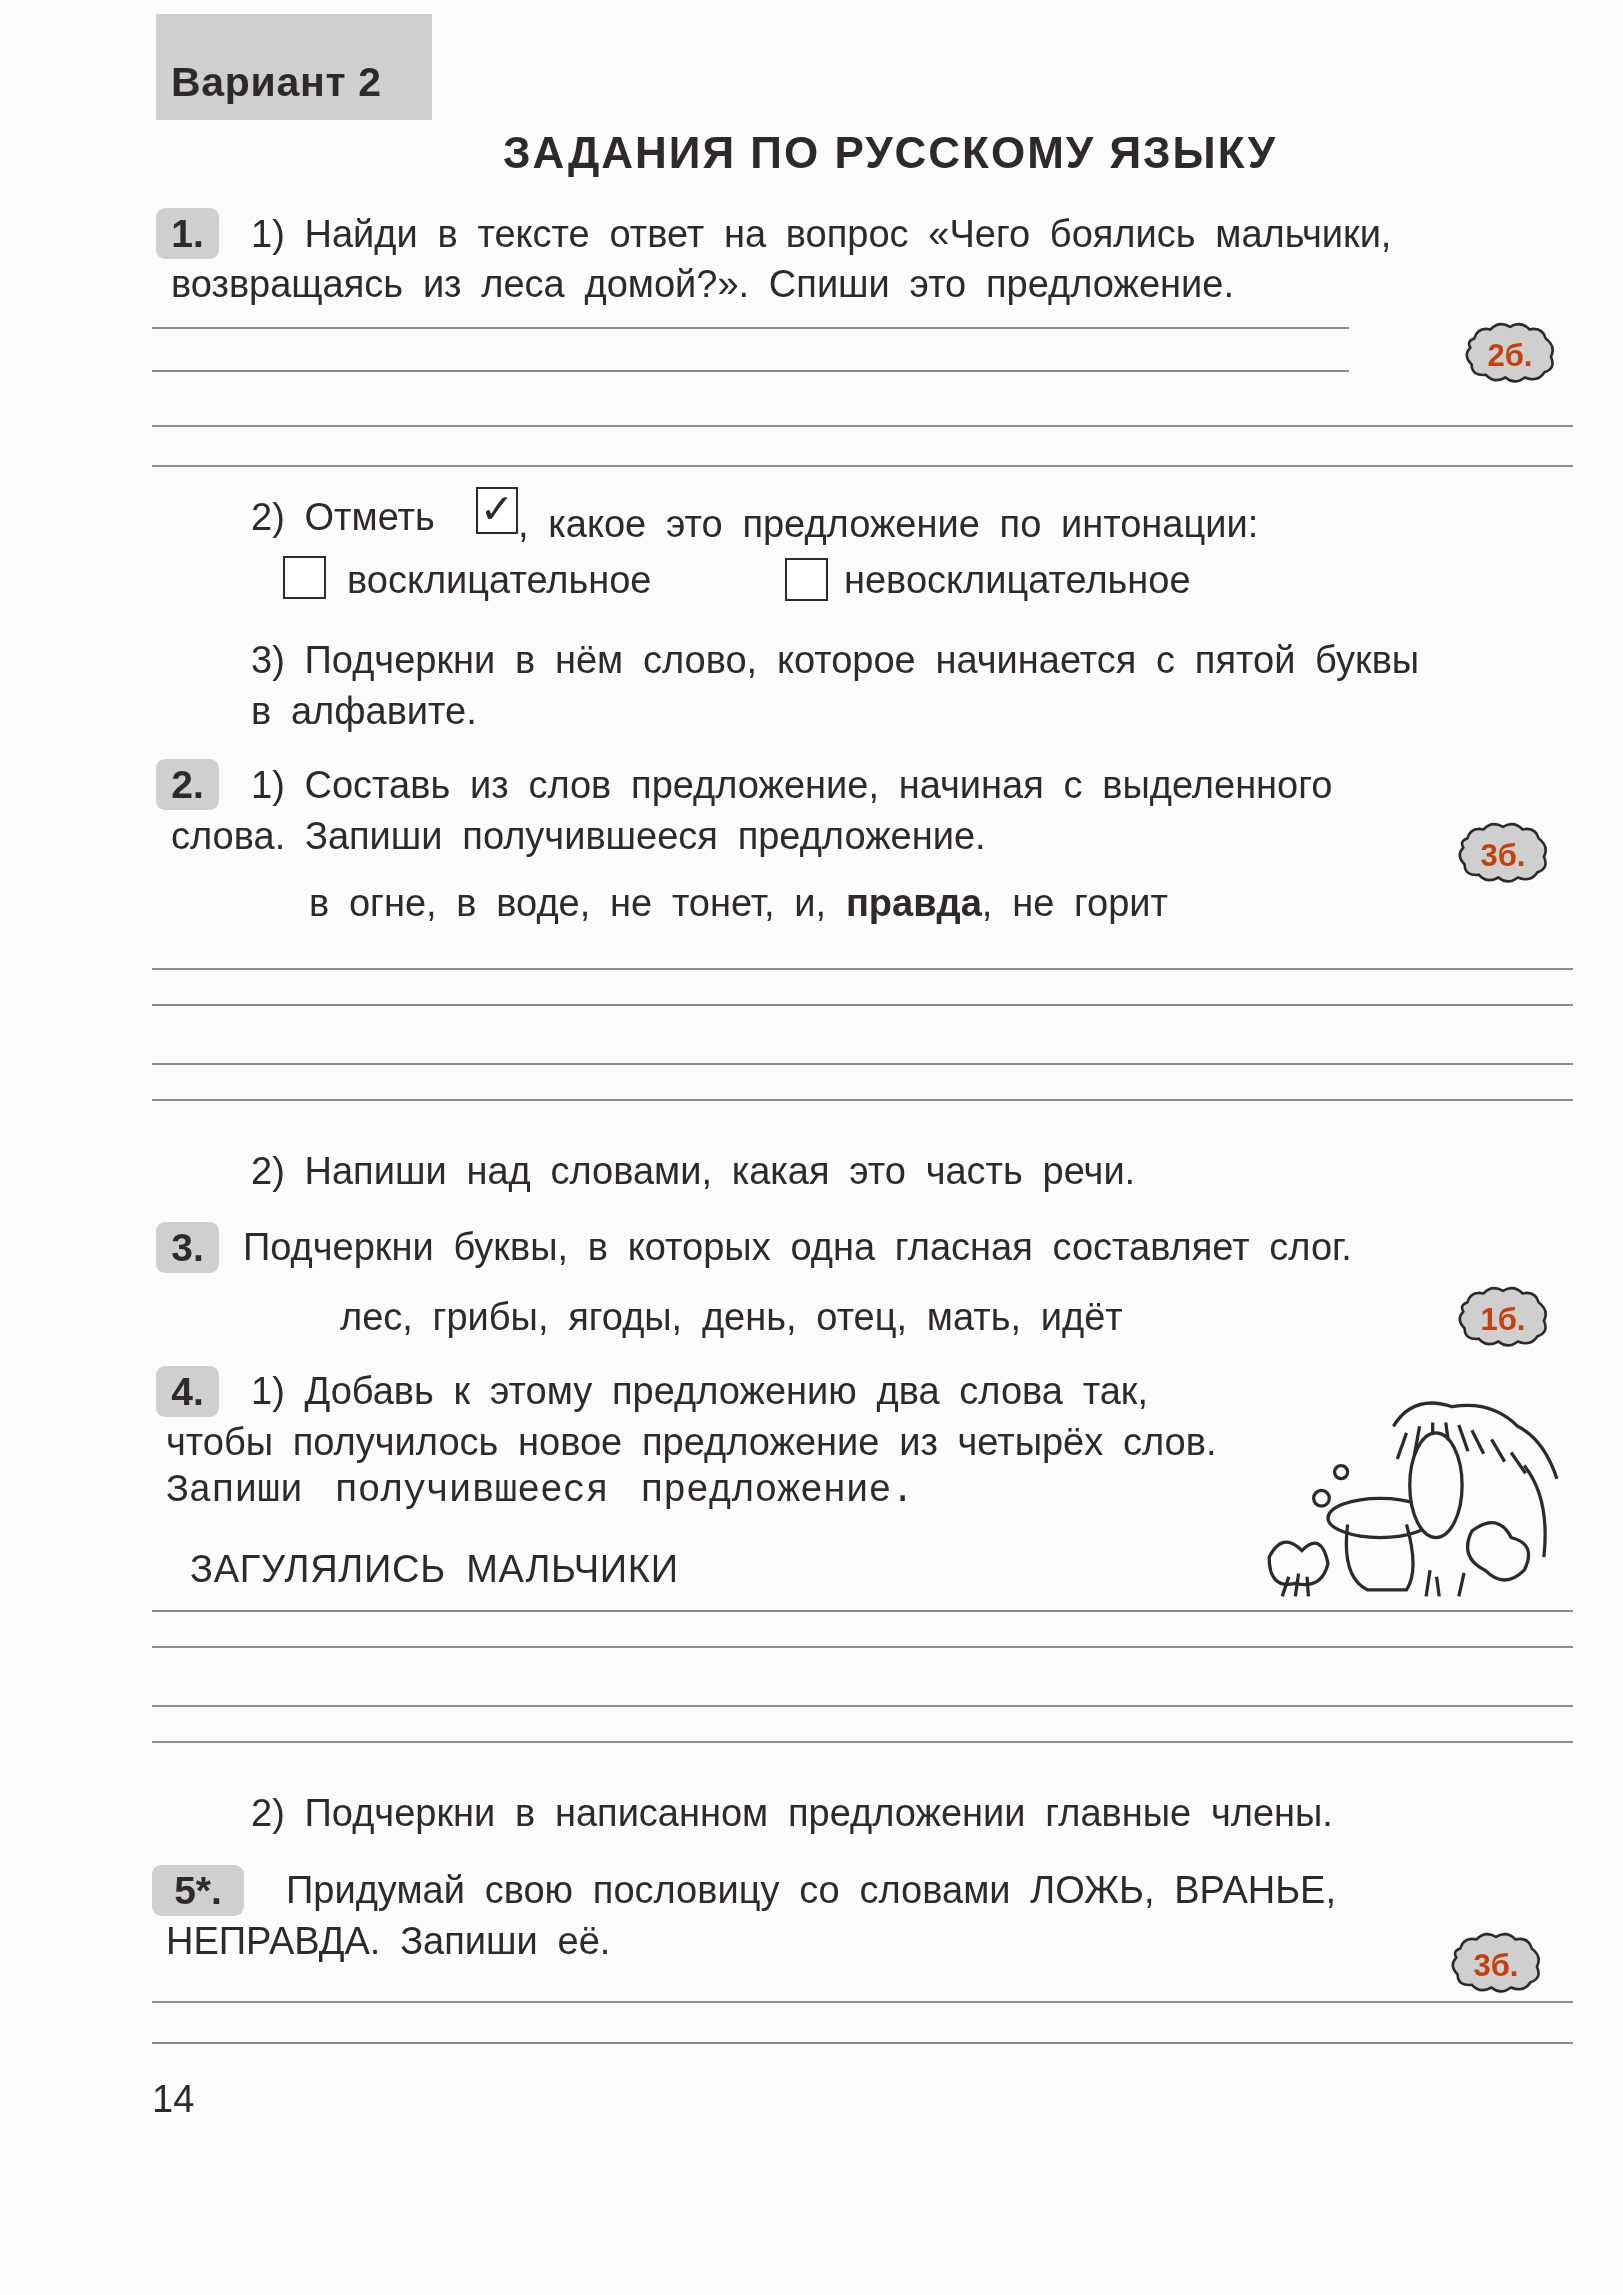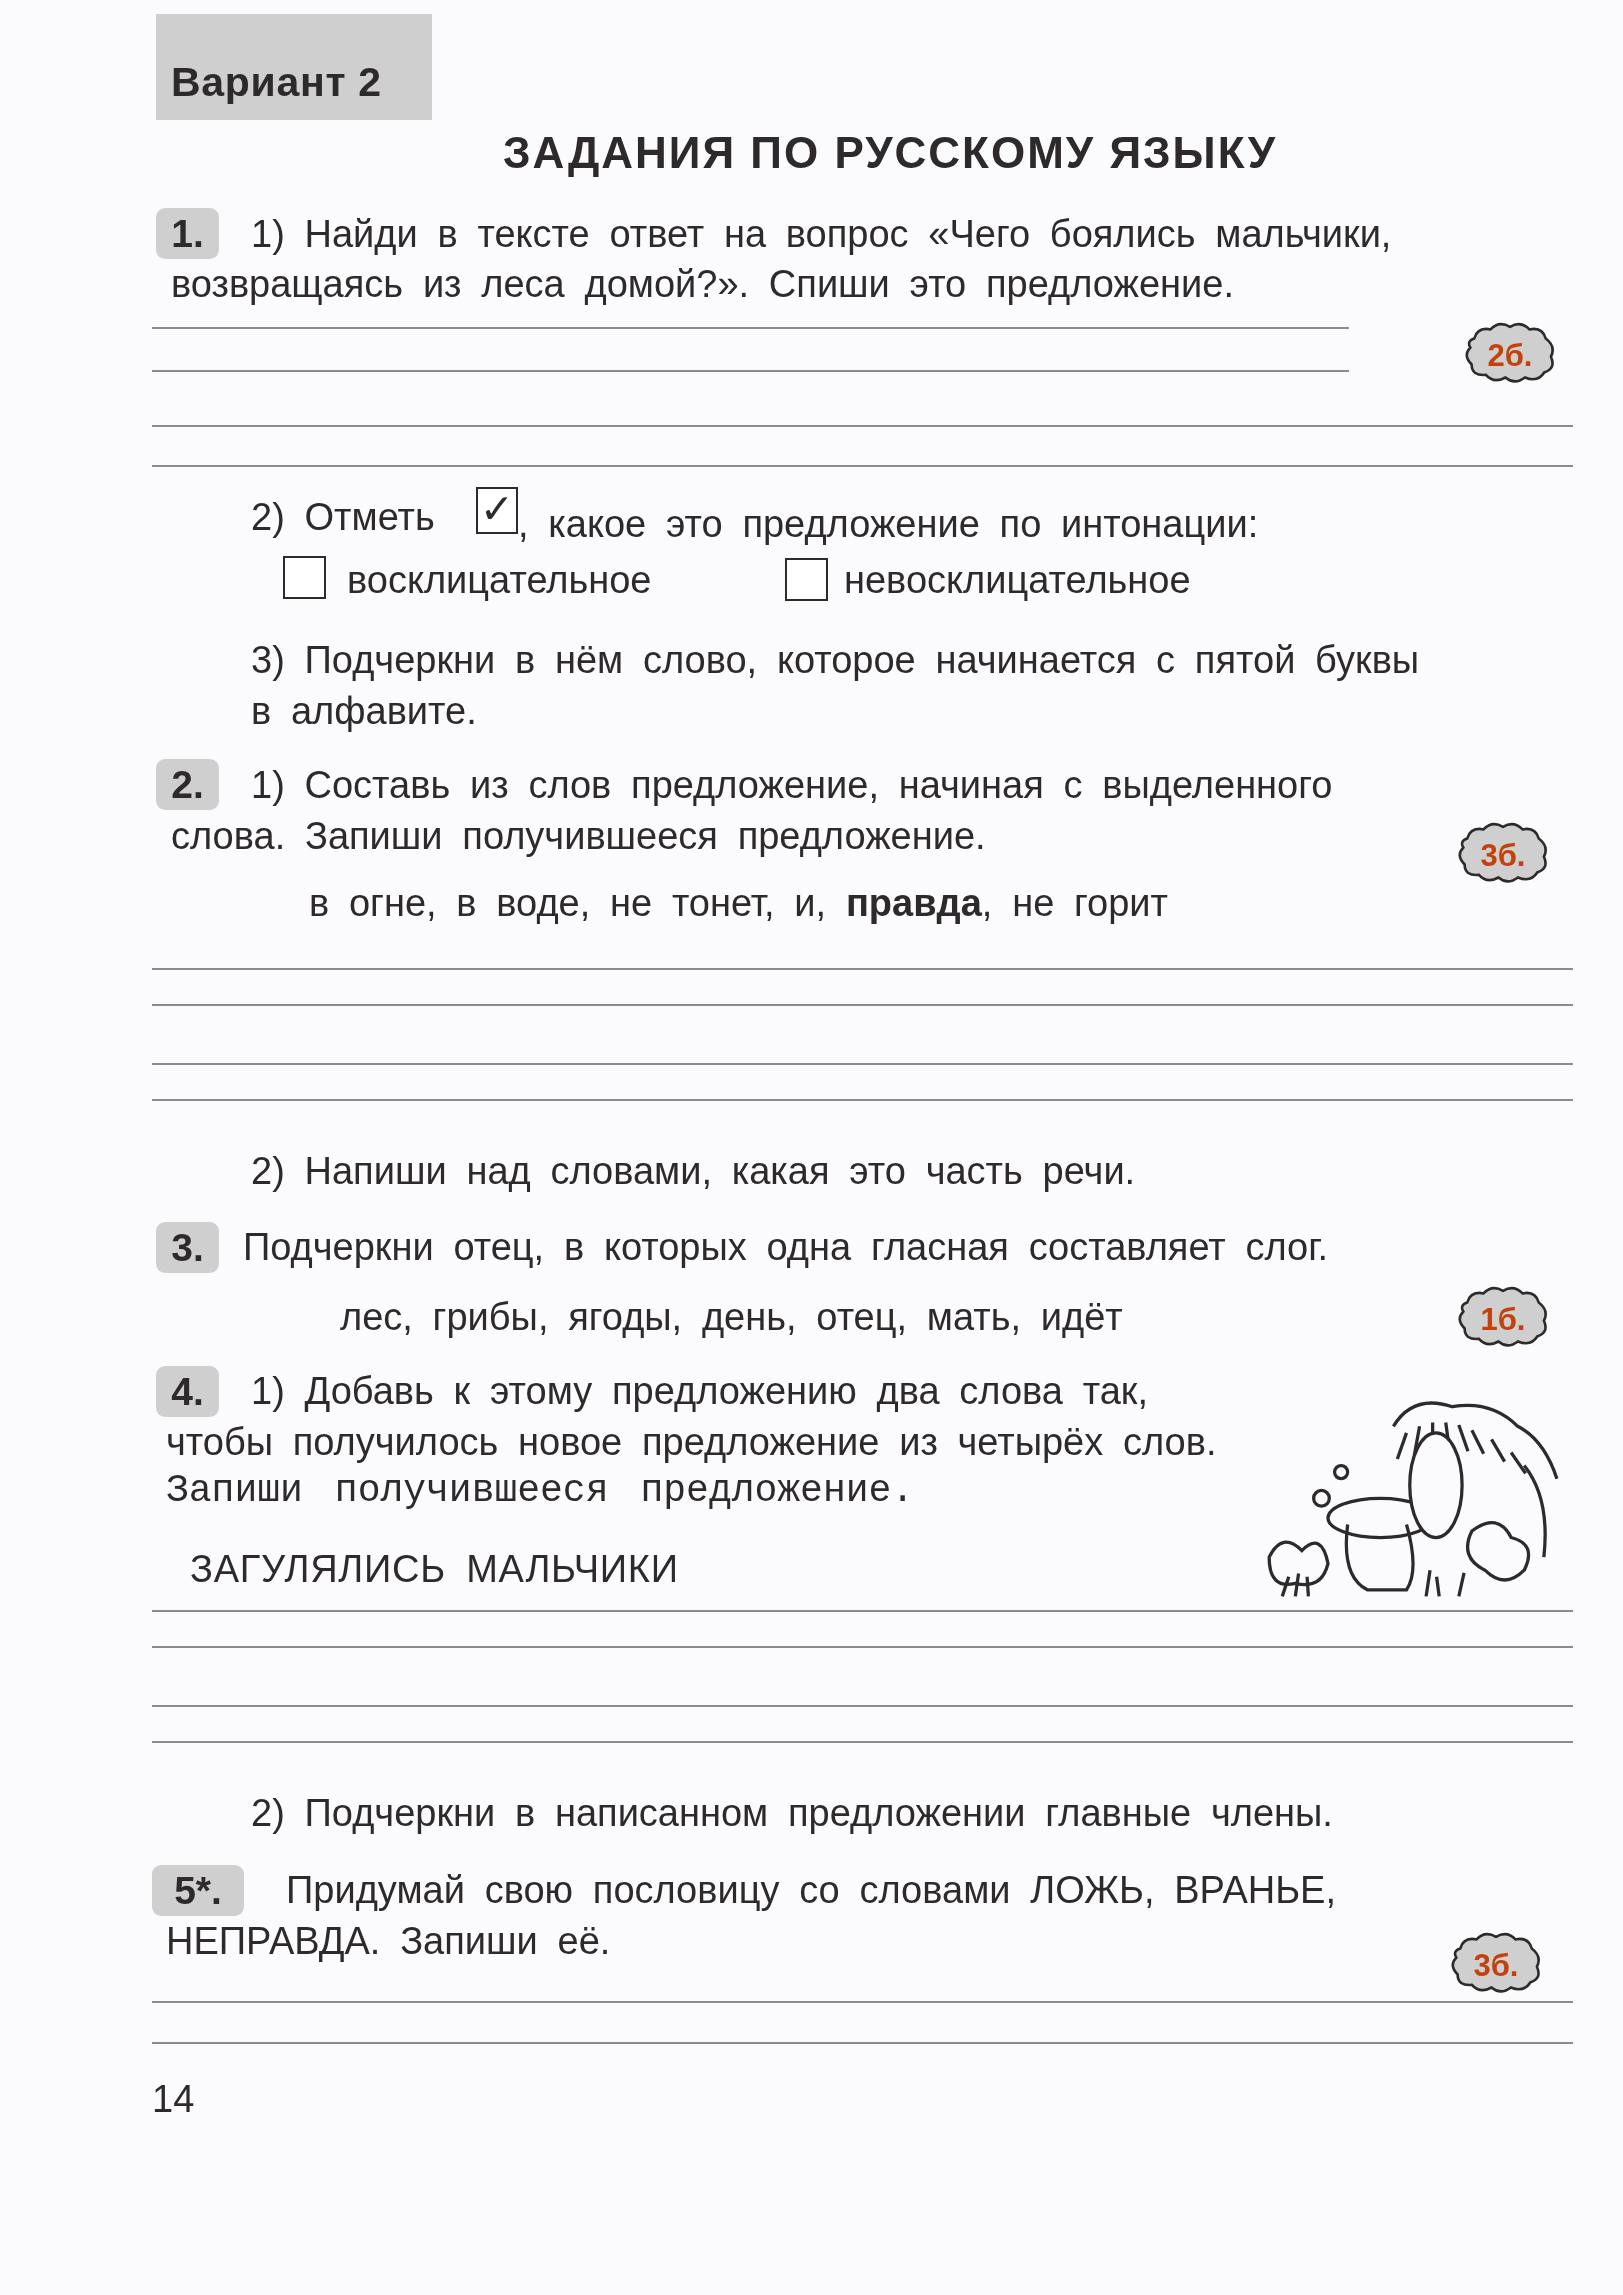--- a/index.html
+++ b/index.html
@@ -97,21 +97,21 @@
   <span>в огне, в воде, не тонет, и,</span>
   <span class="bold">правда</span><span>, не горит</span>
 </div>
 <div class="abs rule" style="top:968px;"></div>
 <div class="abs rule" style="top:1004px;"></div>
 <div class="abs rule" style="top:1063px;"></div>
 <div class="abs rule" style="top:1099px;"></div>
 <div class="abs txt" style="left:251px; top:1146px;">2) Напиши над словами, какая это часть речи.</div>
 
 <div class="abs num-badge" style="left:156px; top:1222px; width:63px; height:51px;">3.</div>
-<div class="abs txt" style="left:243px; top:1222px;">Подчеркни отец, в которых одна гласная составляет слог.</div>
+<div class="abs txt" style="left:243px; top:1222px;">Подчеркни буквы, в которых одна гласная составляет слог.</div>
 <div class="abs txt" style="left:340px; top:1292px;">лес, грибы, ягоды, день, отец, мать, идёт</div>
 <div class="abs score" style="left:1454px; top:1283px;">
   <svg viewBox="0 0 150 100">
       <path d="M20,30 Q25,12 45,16 Q58,2 75,12 Q92,2 105,16 Q125,12 130,30 Q146,42 138,58 Q146,76 128,82 Q118,98 98,90 Q82,102 68,90 Q50,100 38,86 Q16,88 16,70 Q2,56 14,44 Q8,34 20,30 Z" fill="#cfcfcf" stroke="#2e2a2b" stroke-width="4"></path>
     </svg>
   <span>1б.</span>
 </div>
 
 <div class="abs num-badge" style="left:156px; top:1366px; width:63px; height:51px;">4.</div>
 <div class="abs txt" style="left:251px; top:1366px;">1) Добавь к этому предложению два слова так,</div>

